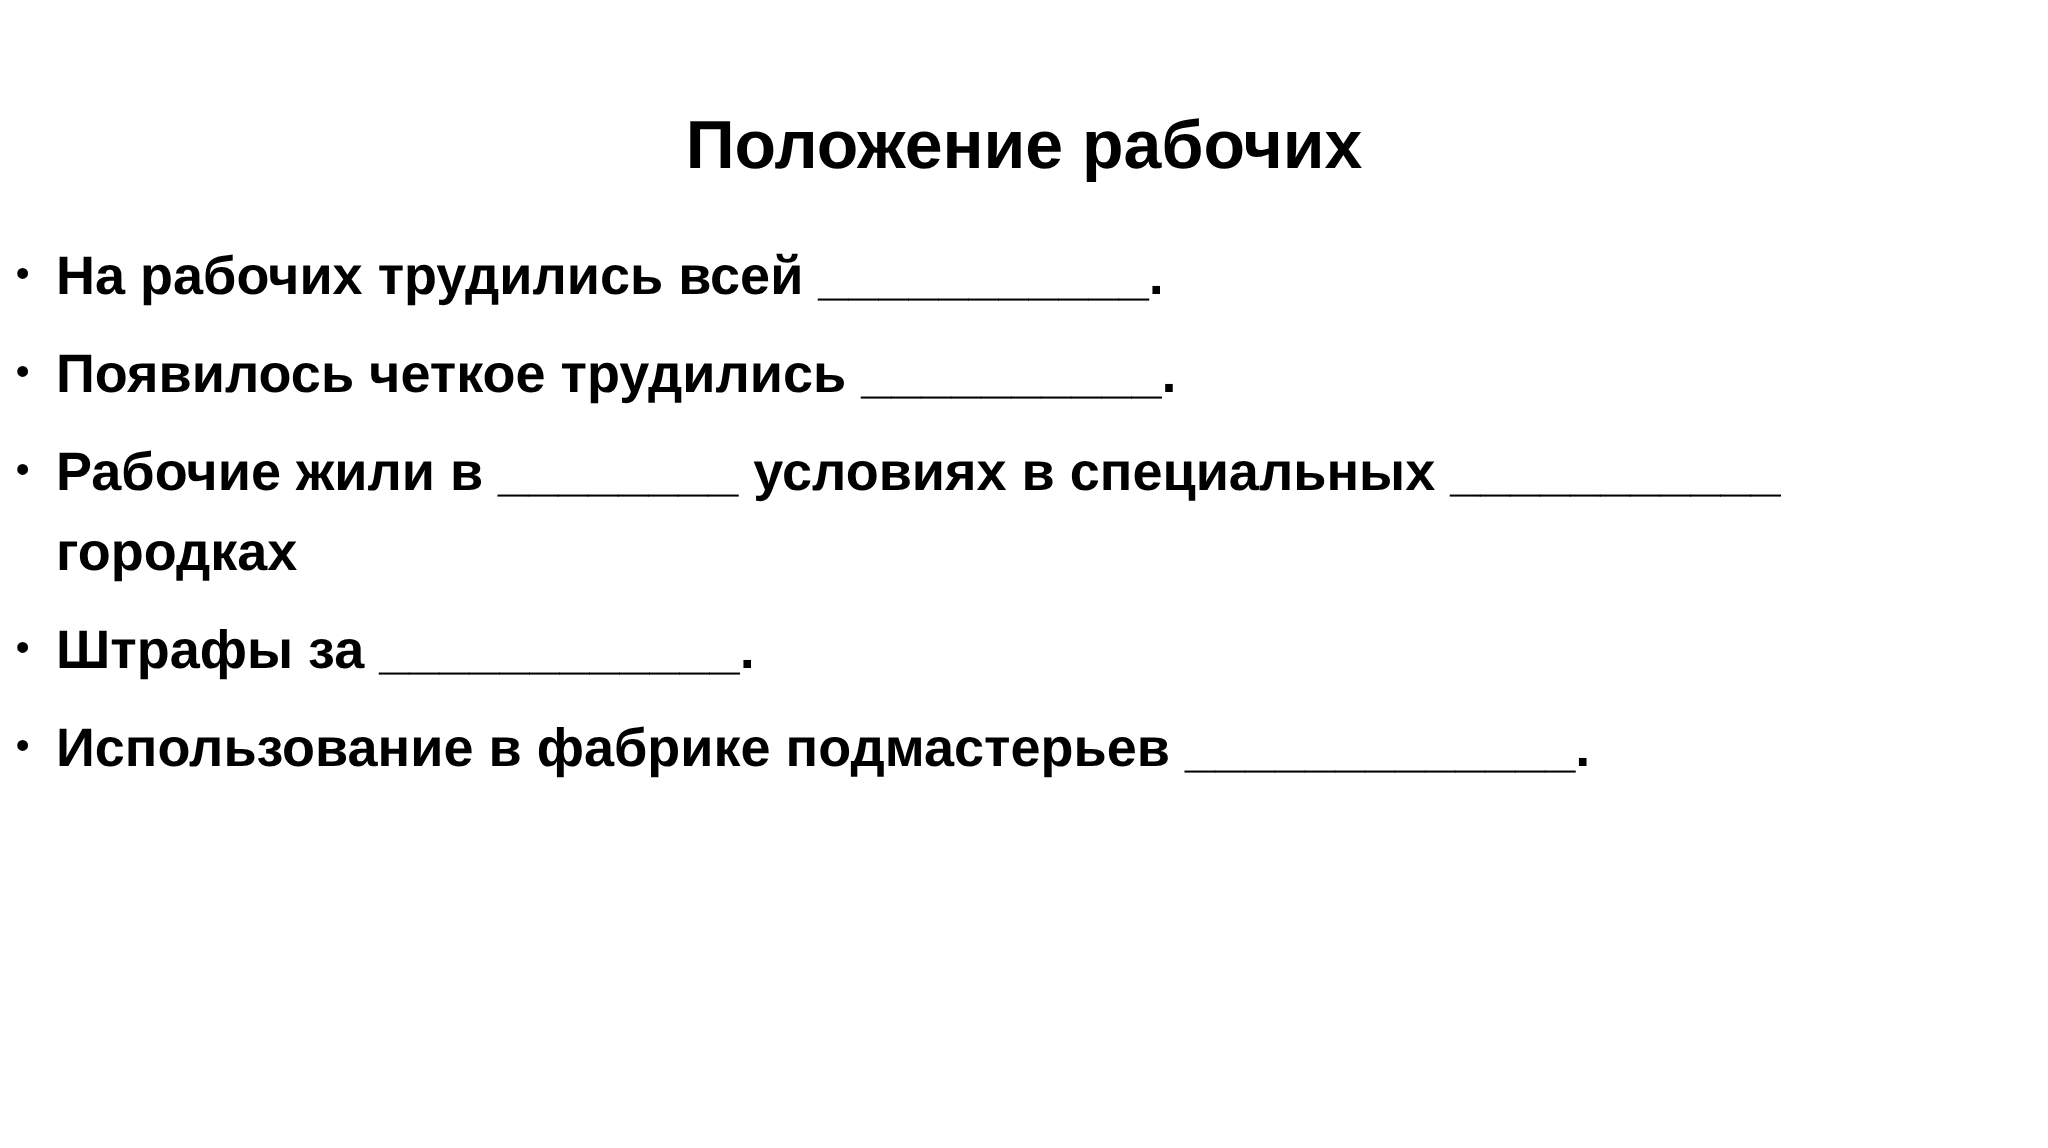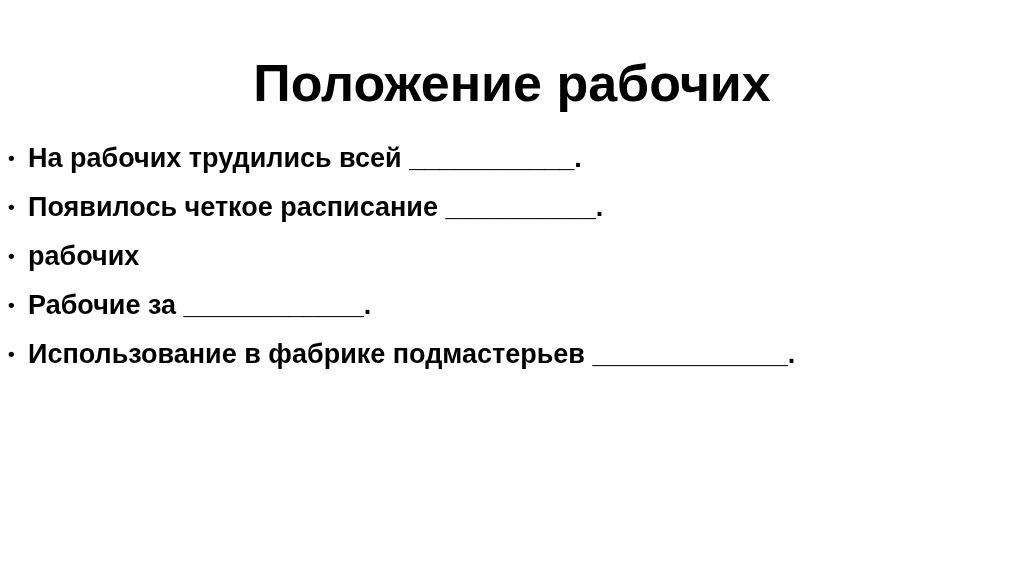--- a/index.html
+++ b/index.html
@@ -17,21 +17,21 @@
     width: 1024px;
     height: 574px;
     box-sizing: border-box;
     background: #ffffff;
     color: #000000;
   }
   .slide-title {
     margin: 0;
     padding-top: 54px;
     text-align: center;
-    font-size: 52px;
+    font-size: 34px;
     line-height: 1.12;
     font-weight: 700;
     letter-spacing: 0px;
     color: #000000;
   }
   .bullet-list {
     margin: 26px 0 0 0;
     padding: 0 70px 0 8px;
     list-style: none;
   }
@@ -66,30 +66,31 @@
 <div class="slide">
   <h1 class="slide-title">Положение рабочих</h1>
 
   <ul class="bullet-list">
     <li class="bullet-item">
       <span class="bullet-marker">•</span>
       <span class="bullet-text">На рабочих трудились всей ___________.</span>
     </li>
     <li class="bullet-item">
       <span class="bullet-marker">•</span>
-      <span class="bullet-text">Появилось четкое расписание __________.</span>
+      <span class="bullet-text">Появилось четкое трудились __________.</span>
     </li>
     <li class="bullet-item">
       <span class="bullet-marker">•</span>
       <span class="bullet-text">
-        <span class="continuation-line">рабочих</span>
+        <span>Рабочие жили в ________ условиях в специальных ___________</span>
+        <span class="continuation-line">городках</span>
       </span>
     </li>
     <li class="bullet-item">
       <span class="bullet-marker">•</span>
-      <span class="bullet-text">Рабочие за ____________.</span>
+      <span class="bullet-text">Штрафы за ____________.</span>
     </li>
     <li class="bullet-item">
       <span class="bullet-marker">•</span>
       <span class="bullet-text">Использование в фабрике подмастерьев _____________.</span>
     </li>
   </ul>
 </div>
 
 </body></html>

